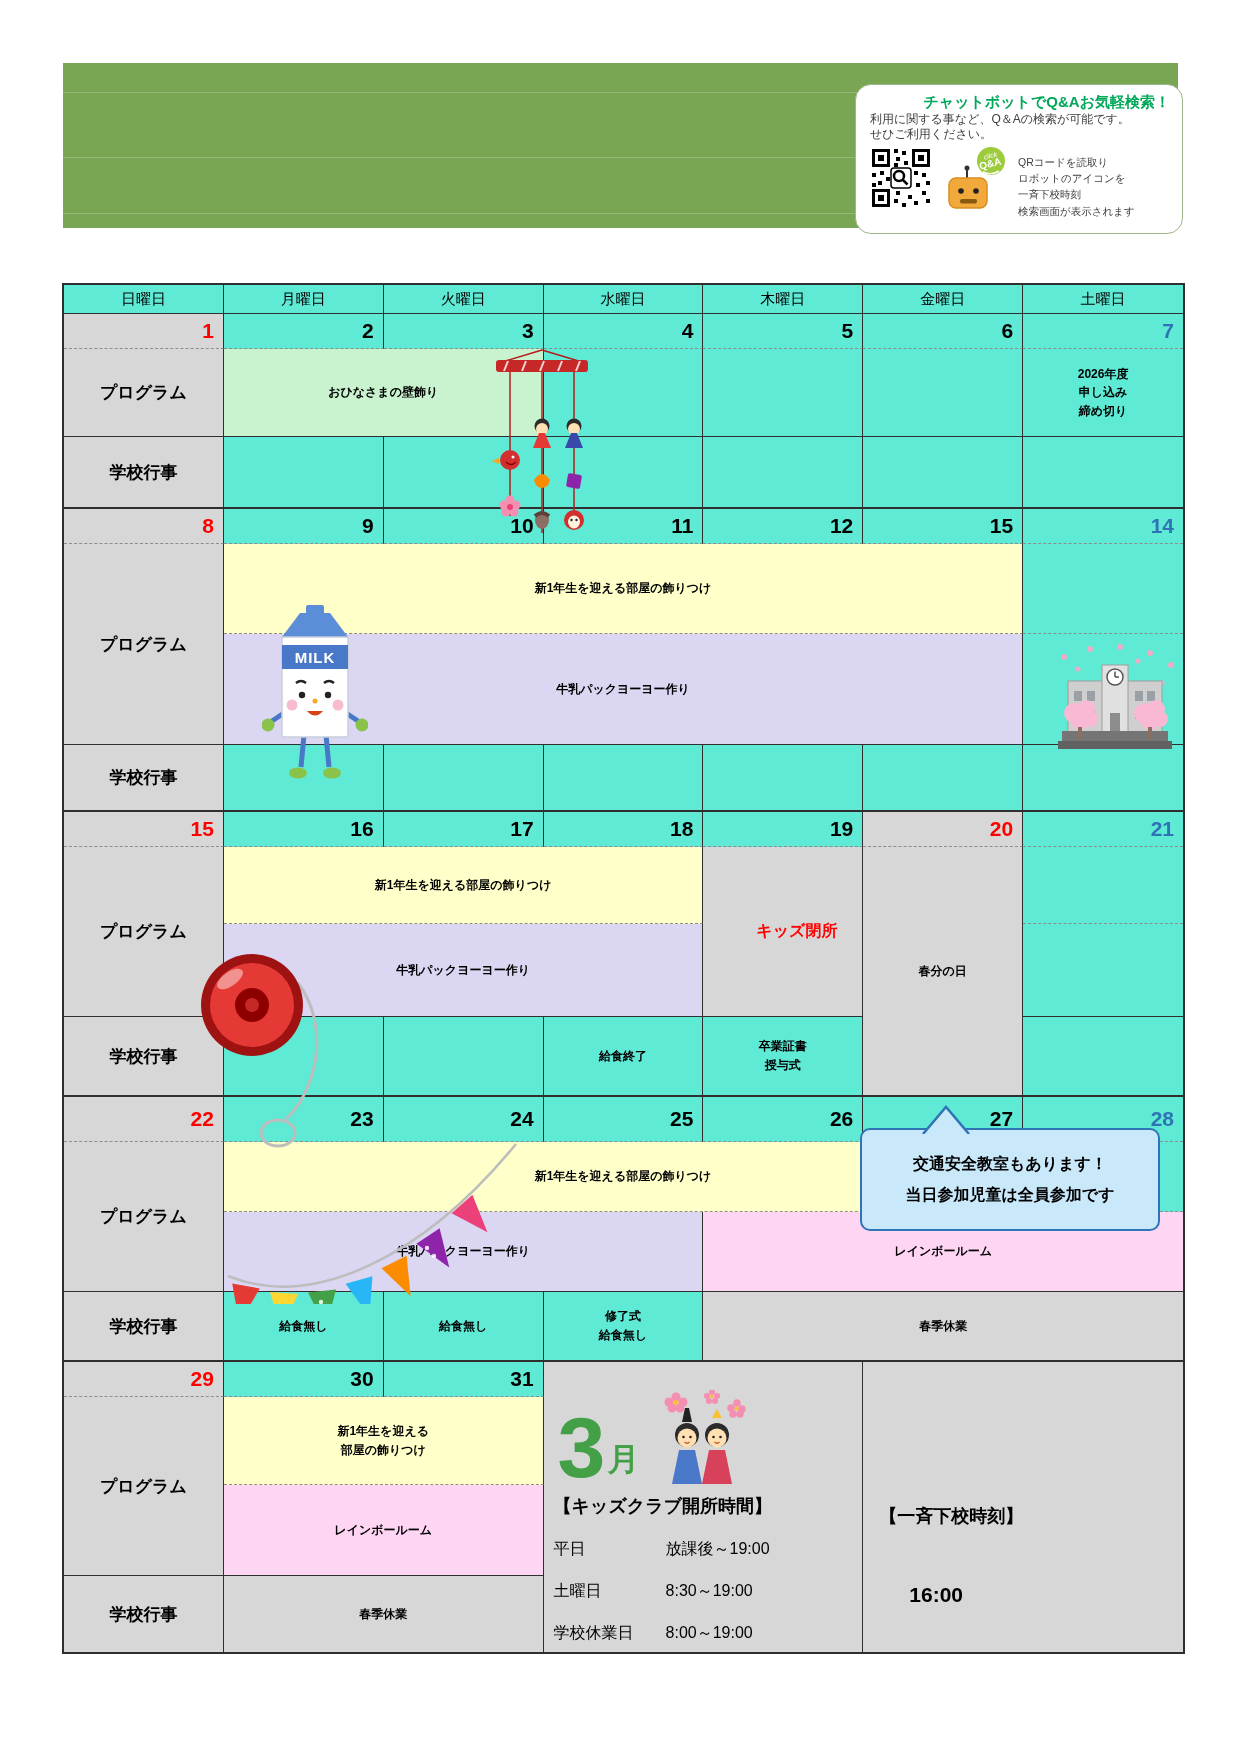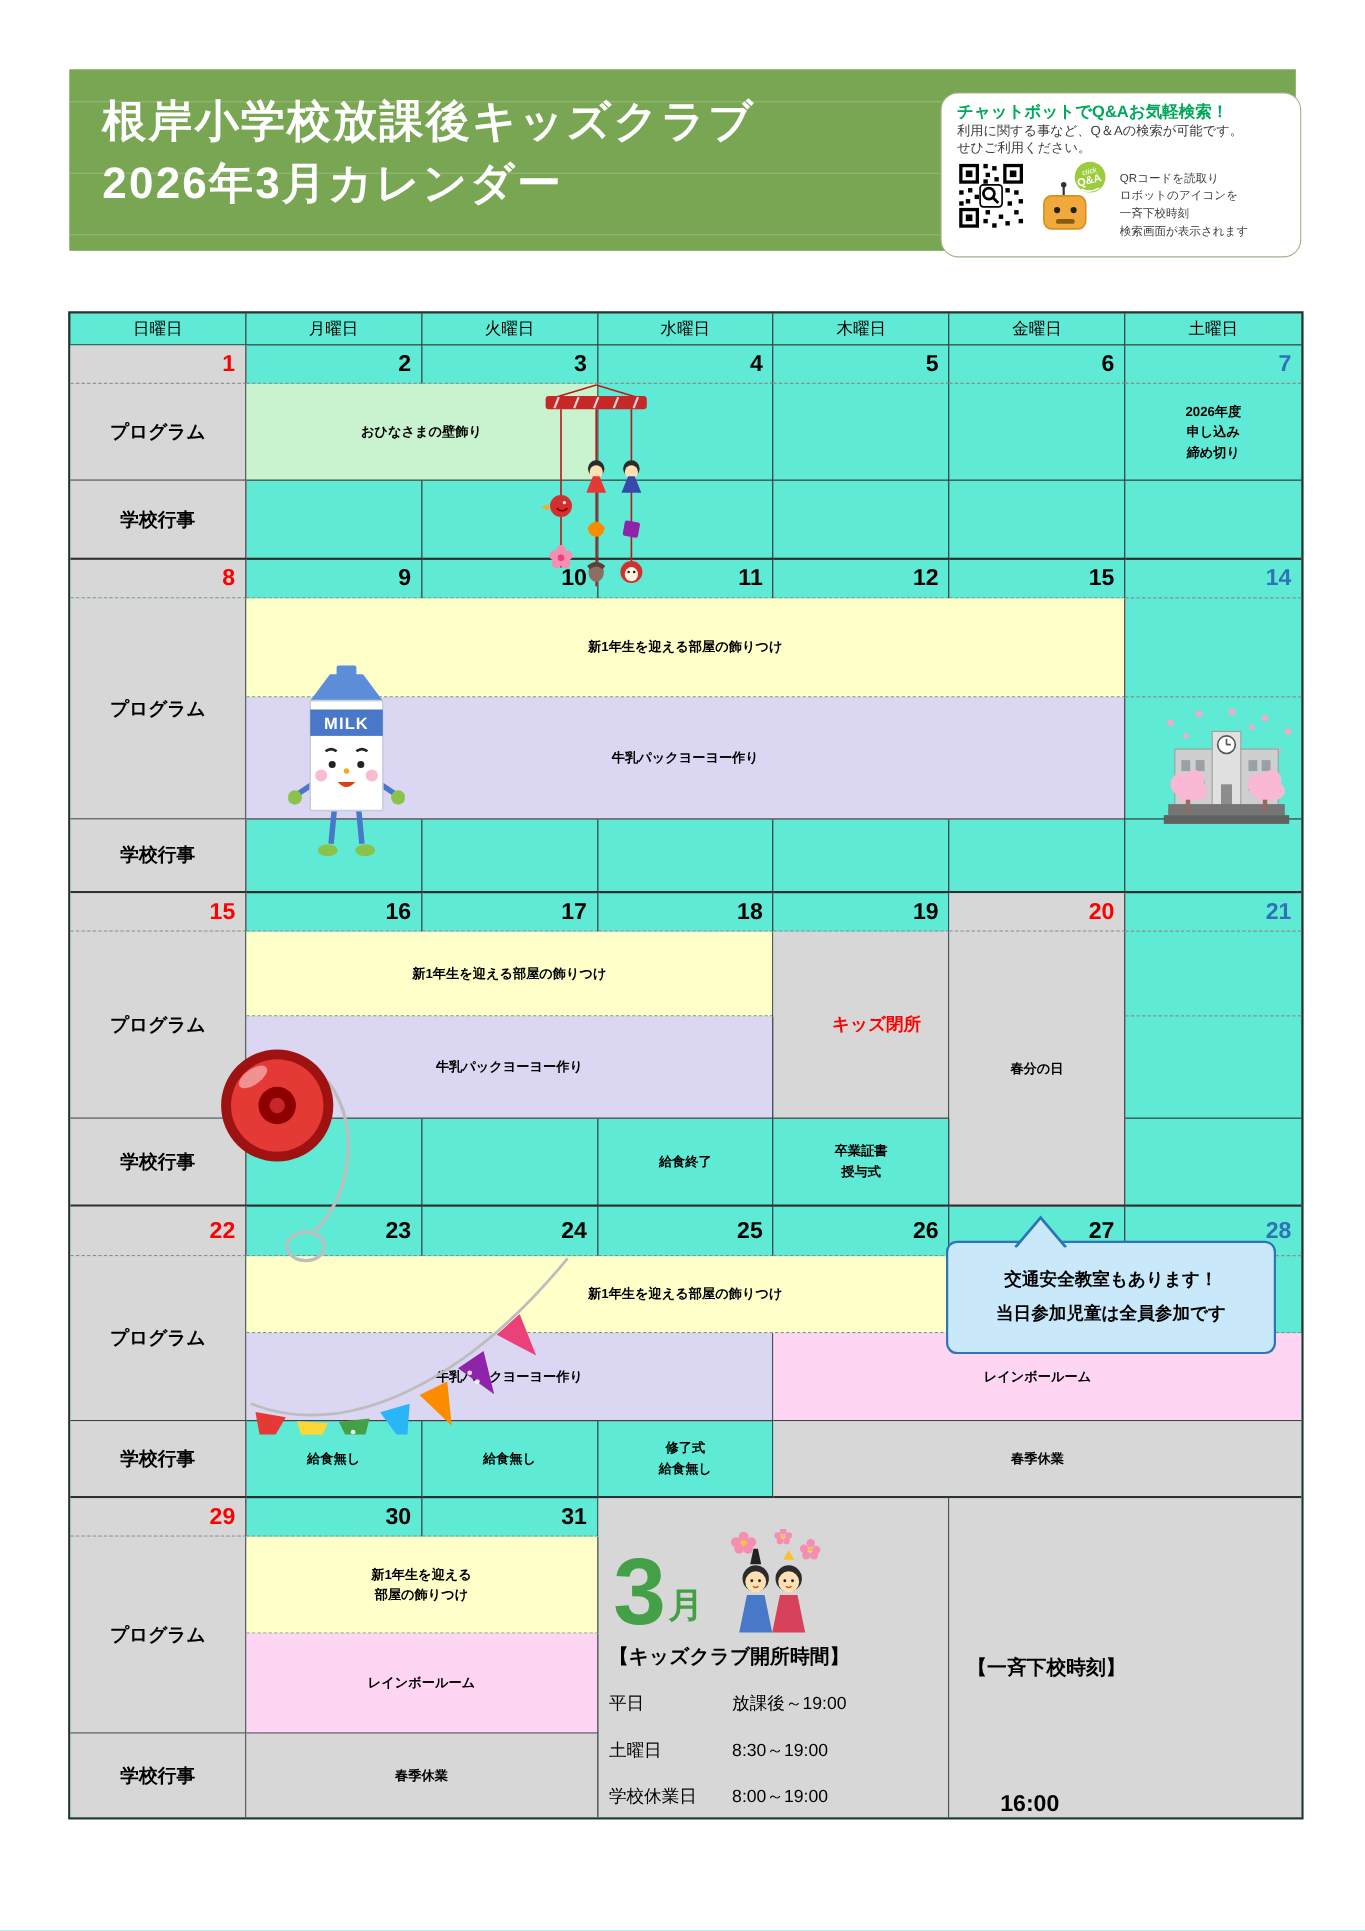--- a/index.html
+++ b/index.html
@@ -8,21 +8,21 @@
     font-family:"Liberation Sans","DejaVu Sans",sans-serif;color:#000;
   }
   
   .banner{position:absolute;left:63px;top:63px;width:1115px;height:165px;background:#79A652;}
   .bline{position:absolute;left:0;right:0;height:1px;background:rgba(255,255,255,.22);}
   .banner-title{position:absolute;left:30px;top:20px;color:#fff;font-weight:700;
     font-size:40px;line-height:56px;letter-spacing:2px;white-space:nowrap;}
   
   .cb{position:absolute;left:792px;top:21px;width:328px;height:150px;background:#fff;
     border:1px solid #9fb58b;border-radius:16px;box-sizing:border-box;padding:8px 12px 6px 14px;}
-  .cb-title{color:#00A85A;font-weight:700;font-size:15px;line-height:1.25;}
+  .cb-title{color:#00A85A;font-weight:700;font-size:15px;line-height:1.25;text-align:right;}
   .cb-desc{font-size:12px;color:#3d3d3d;line-height:1.3;}
   .cb-row{display:flex;align-items:flex-start;gap:7px;margin-top:3px;}
   .cb-note{font-size:10.5px;color:#3d3d3d;line-height:1.55;padding-top:8px;}
   
   .cal{position:absolute;left:62px;top:283px;width:1123px;height:1371px;box-sizing:border-box;
     border:2px solid #2F2F2F;background:#5eead4;display:grid;
     grid-template-columns:repeat(7,1fr);
     grid-template-rows:29px 35px 88px 72px 35px 90px 111px 67px 35px 77px 93px 80px 45px 70px 80px 70px 35px 88px 91px 76px;}
   .c{position:relative;display:flex;align-items:center;justify-content:center;text-align:center;
     border-right:1px solid #2F2F2F;border-bottom:1px solid #2F2F2F;box-sizing:border-box;flex-direction:column;}
@@ -38,21 +38,21 @@
   .blue{color:#2E74B5;}
   .lbl{font-size:17px;font-weight:600;}
   .band,.sch{font-size:12px;font-weight:600;line-height:1.55;}
   .closed{font-size:16px;font-weight:700;color:#FF0000;padding-left:28px;}
   .yellow{background:#FFFFC9;}
   .green{background:#C9F2CE;}
   .lav{background:#DBD6F2;}
   .pink{background:#FFD5F4;}
   
   .infoA{align-items:flex-start;justify-content:flex-start;text-align:left;padding:16px 0 0 10px;}
-  .infoB{align-items:flex-start;justify-content:space-between;text-align:left;padding:134px 0 0 16px;}
+  .infoB{align-items:flex-start;justify-content:flex-start;text-align:left;padding:134px 0 0 16px;gap:43px;}
   .month-row{display:flex;align-items:flex-end;height:108px;margin-left:4px;}
   .m3{font-size:86px;font-weight:700;color:#43A047;line-height:.88;}
   .mts{font-size:32px;font-weight:700;color:#43A047;margin:0 0 4px 2px;}
   .hours-title,.dis-title{font-size:18px;font-weight:600;margin-top:8px;}
   .hrow{display:flex;font-size:16px;font-weight:500;margin-top:21px;}
   .hl{width:112px;text-align:left;}
   .dis-time{font-size:21px;font-weight:600;margin:12px 0 0 30px;}
   
   .callout{position:absolute;left:860px;top:1128px;width:300px;height:103px;background:#C9E9FB;
     border:2px solid #2E75B6;border-radius:10px;box-sizing:border-box;z-index:5;
@@ -61,24 +61,20 @@
   .pointer{position:absolute;left:922px;top:1104px;z-index:6;}
   .ill{position:absolute;z-index:3;}
 </style>
 </head>
 <body>
 
 <div class="banner">
   <div class="bline" style="top:29px"></div>
   <div class="bline" style="top:94px"></div>
   <div class="bline" style="top:150px"></div>
-  <div class="banner-title">
-    <div>根岸小学校放課後キッズクラブ</div>
-    <div>2026年3月カレンダー</div>
-  </div>
 
   <div class="cb">
     <div class="cb-title">チャットボットでQ&amp;Aお気軽検索！</div>
     <div class="cb-desc">利用に関する事など、Q＆Aの検索が可能です。</div>
     <div class="cb-desc">せひご利用ください。</div>
     <div class="cb-row">
       <svg width="62" height="64" viewBox="0 0 62 62">
         <rect x="0" y="0" width="62" height="62" fill="#fff"></rect>
         <g fill="#000">
           <rect x="2" y="2" width="18" height="18"></rect>

